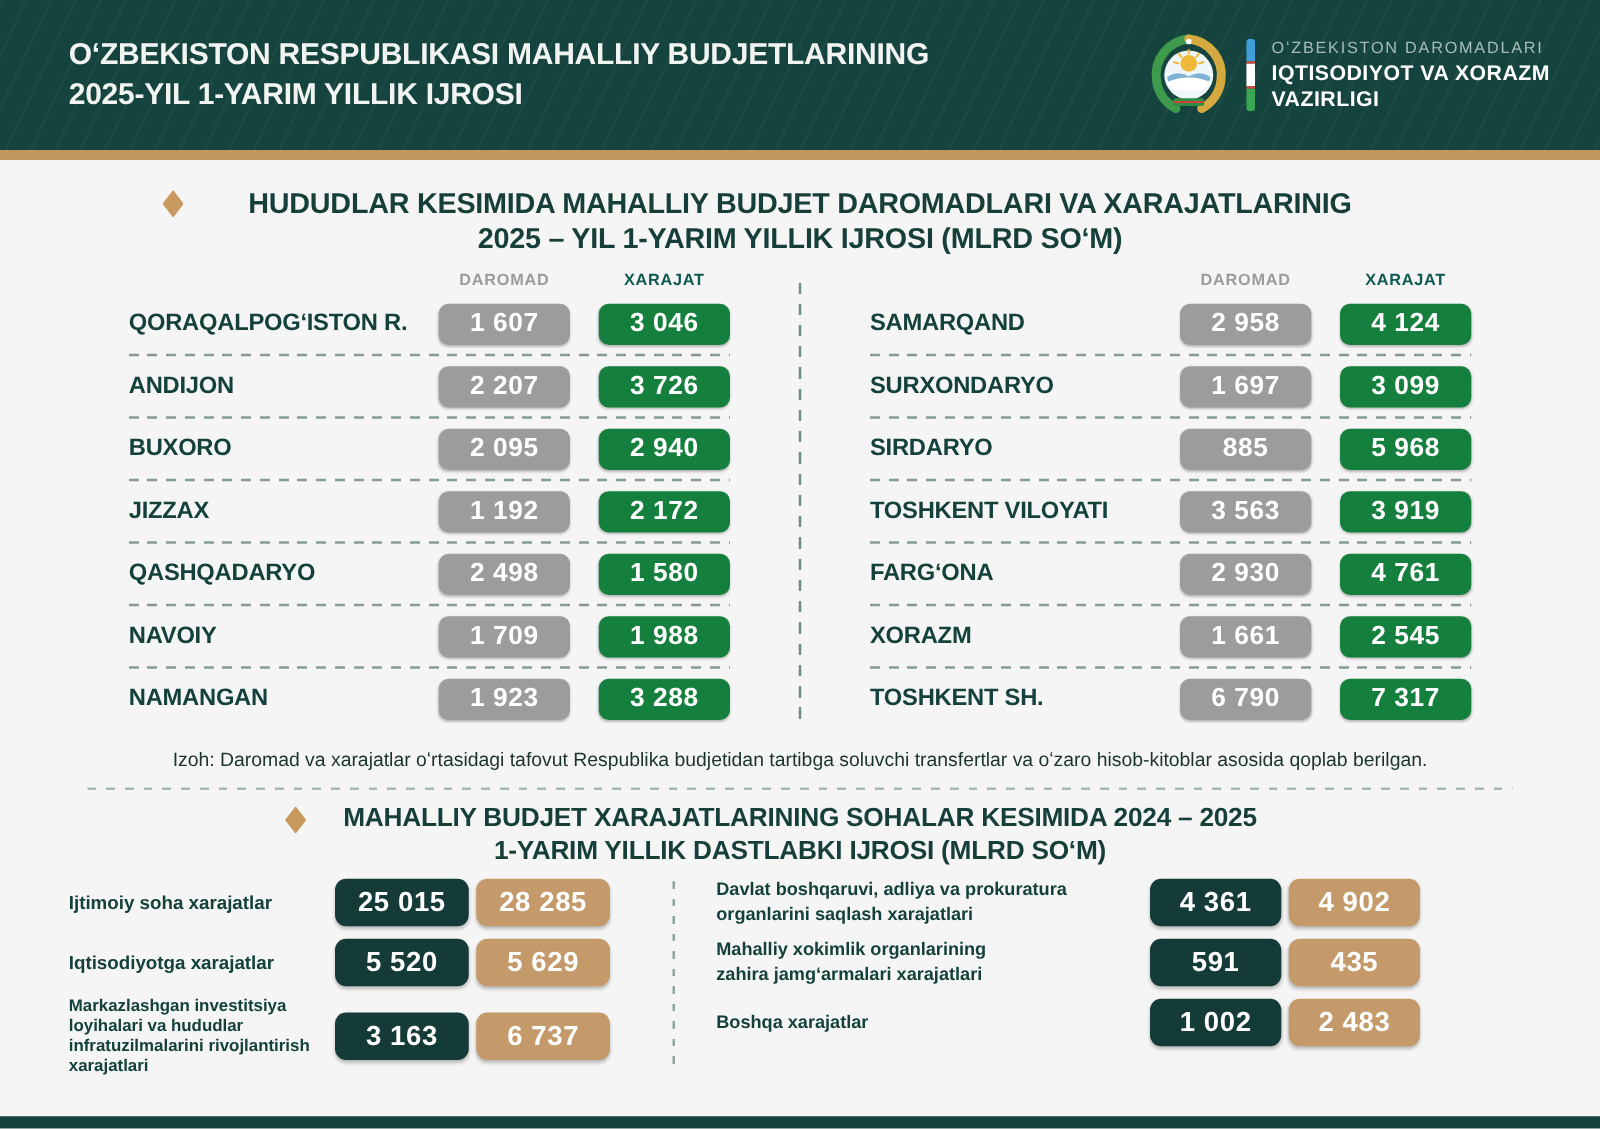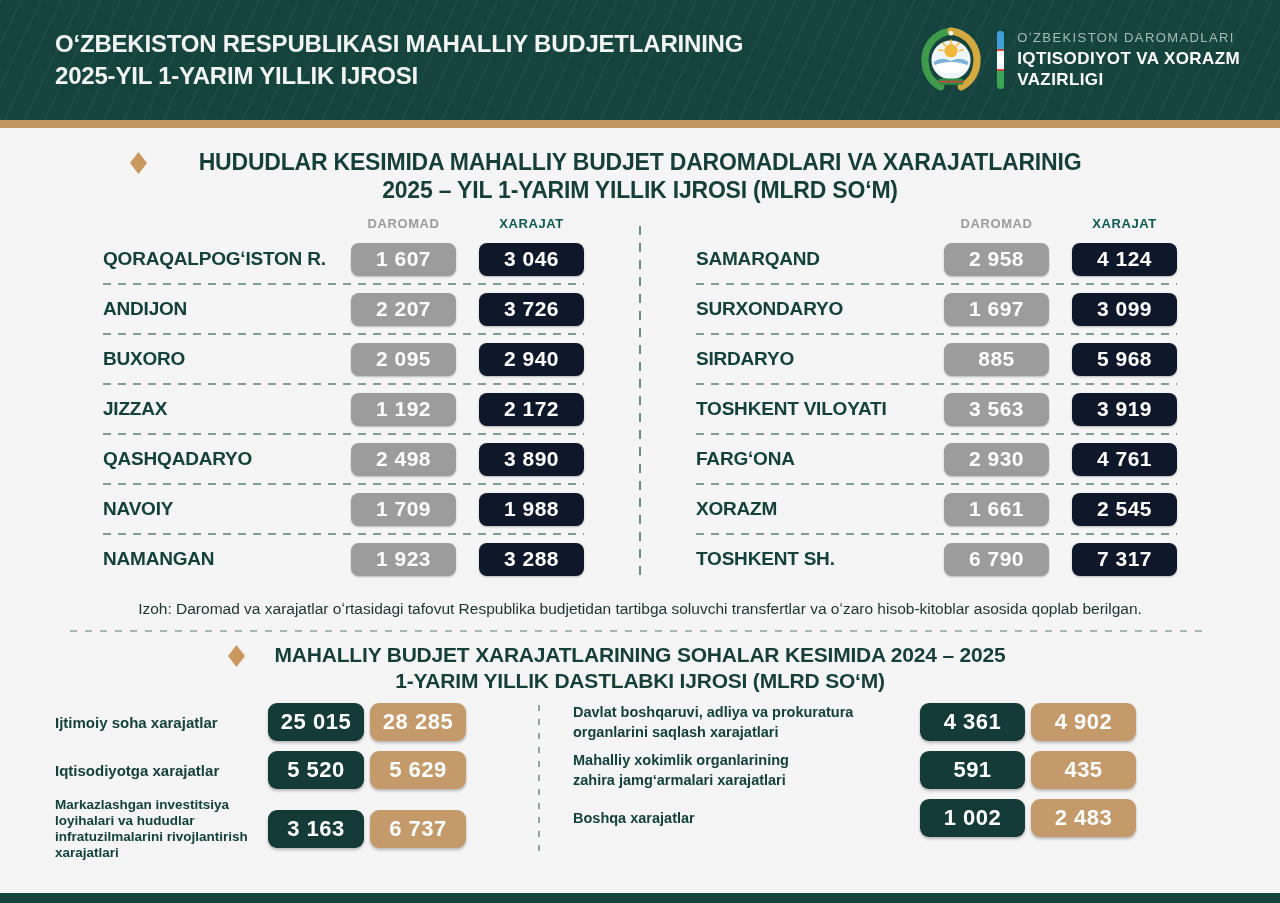--- a/index.html
+++ b/index.html
@@ -64,21 +64,21 @@
   }
   .rlabel { flex:1; font-size:19px; font-weight:800; color:#14413b; letter-spacing:-0.2px; }
   .pill {
     width:105px; height:33px; border-radius:8px; color:#fff;
     display:flex; align-items:center; justify-content:center;
     font-size:21px; font-weight:800; letter-spacing:0.5px;
     box-shadow:0 1px 2px rgba(0,0,0,0.25);
   }
   .pill + .pill { margin-left:23px; }
   .pill.gray { background:#9c9c9c; }
-  .pill.teal { background:#0f172a; }
+  .pill.teal { background:#15803d; }
 
   .note { margin-top:16px; text-align:center; font-size:15.5px; color:#1a332e; }
   .hdash { height:2px; margin:12px 70px 0;
     background:repeating-linear-gradient(90deg, rgba(21,67,61,0.35) 0 7px, transparent 7px 15px); }
 
   
   .legend { display:flex; justify-content:center; align-items:center; gap:30px; margin-top:11px;
     font-size:15px; font-weight:800; }
   .lg-item { display:flex; align-items:center; gap:9px; }
   .sq { width:13px; height:13px; display:inline-block; }
@@ -93,21 +93,21 @@
   .vdash2 { width:2px; margin:6px 33px 12px;
     background:repeating-linear-gradient(180deg, rgba(21,67,61,0.45) 0 6px, transparent 6px 14px); }
   .bright { flex:1; }
   .brow { display:flex; align-items:center; min-height:46px; margin-bottom:2px; }
   .blabel { font-size:15px; font-weight:800; color:#14413b; line-height:19px; white-space:pre-line; }
   .bleft .blabel { width:213px; }
   .bright .blabel { width:347px; font-size:14.5px; line-height:20px; }
   .bleft .brow-tall { min-height:68px; }
   .bleft .brow-tall .blabel { font-size:13.5px; line-height:16px; }
   .bpill {
-    width:96px; height:38px; border-radius:9px; color:#fff;
+    width:107px; height:38px; border-radius:9px; color:#fff;
     display:flex; align-items:center; justify-content:center;
     font-size:22px; font-weight:800; letter-spacing:0.5px;
     box-shadow:0 2px 3px rgba(0,0,0,0.25); flex:none;
   }
   .bright .bpill { width:105px; }
   .bpill + .bpill { margin-left:6px; }
   .bpill.dark { background:#143b38; }
   .bpill.tan { background:#c49a6a; }
 
   .bottom-bar { position:absolute; left:0; right:0; bottom:0; height:10px; background:#15433d; z-index:5; }
@@ -186,21 +186,21 @@
           <span class="pill teal">2 940</span>
         </div>
       <div class="trow">
           <span class="rlabel">JIZZAX</span>
           <span class="pill gray">1 192</span>
           <span class="pill teal">2 172</span>
         </div>
       <div class="trow">
           <span class="rlabel">QASHQADARYO</span>
           <span class="pill gray">2 498</span>
-          <span class="pill teal">3 890</span>
+          <span class="pill teal">1 580</span>
         </div>
       <div class="trow">
           <span class="rlabel">NAVOIY</span>
           <span class="pill gray">1 709</span>
           <span class="pill teal">1 988</span>
         </div>
       <div class="trow">
           <span class="rlabel">NAMANGAN</span>
           <span class="pill gray">1 923</span>
           <span class="pill teal">3 288</span>

